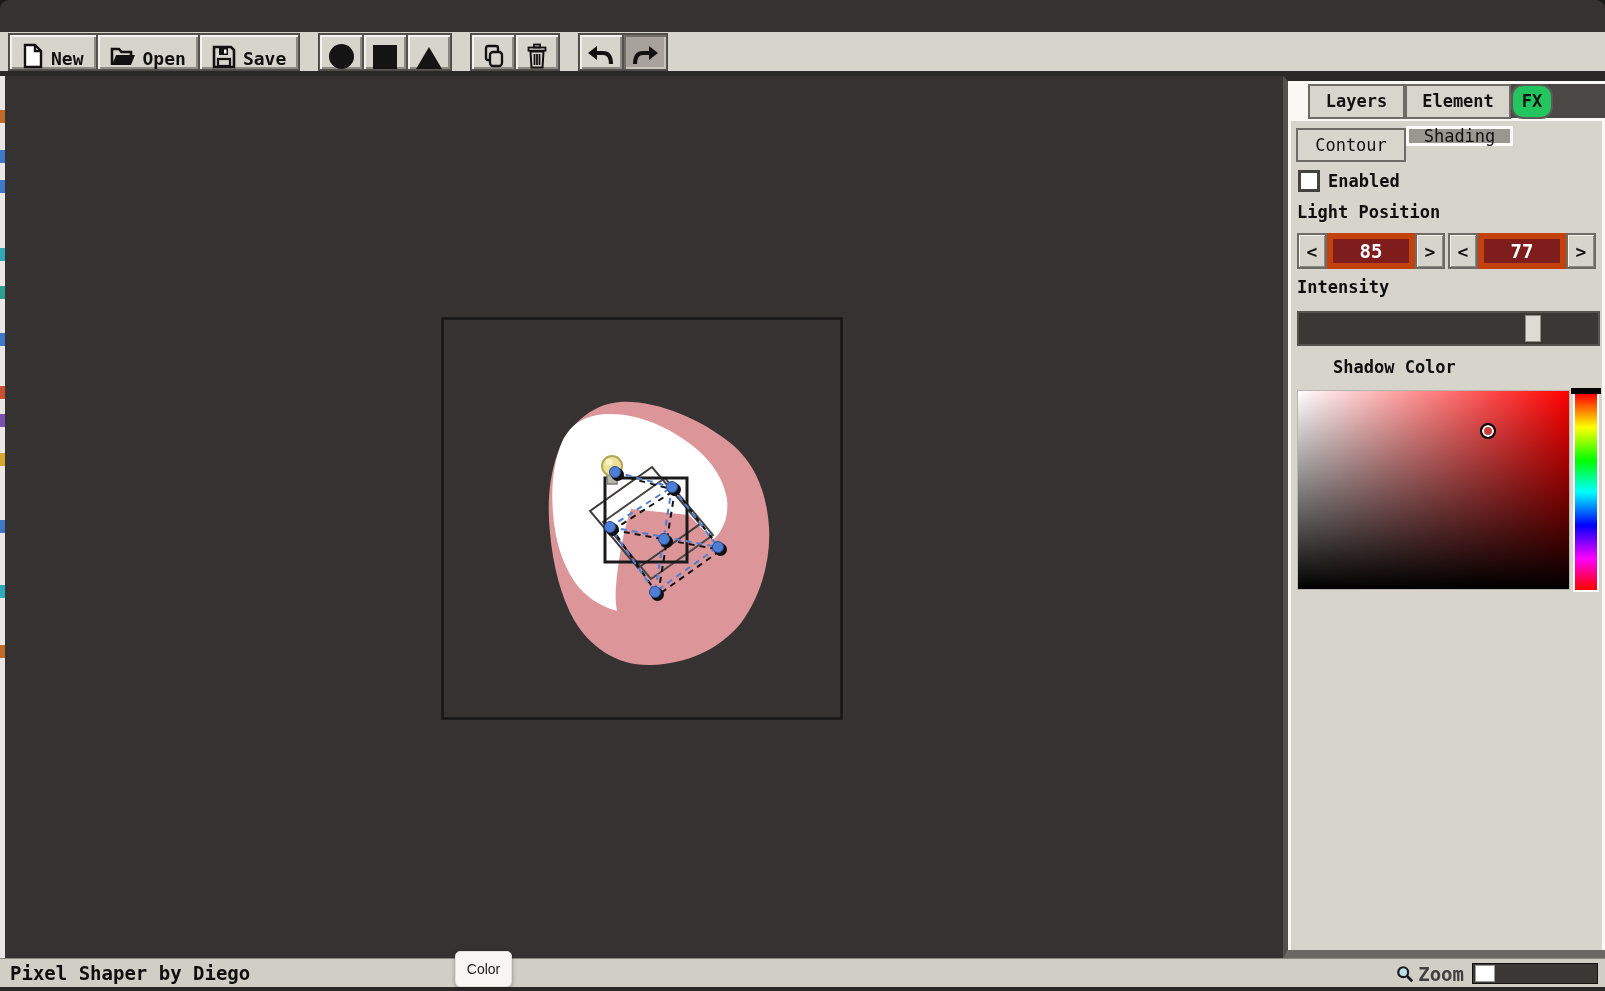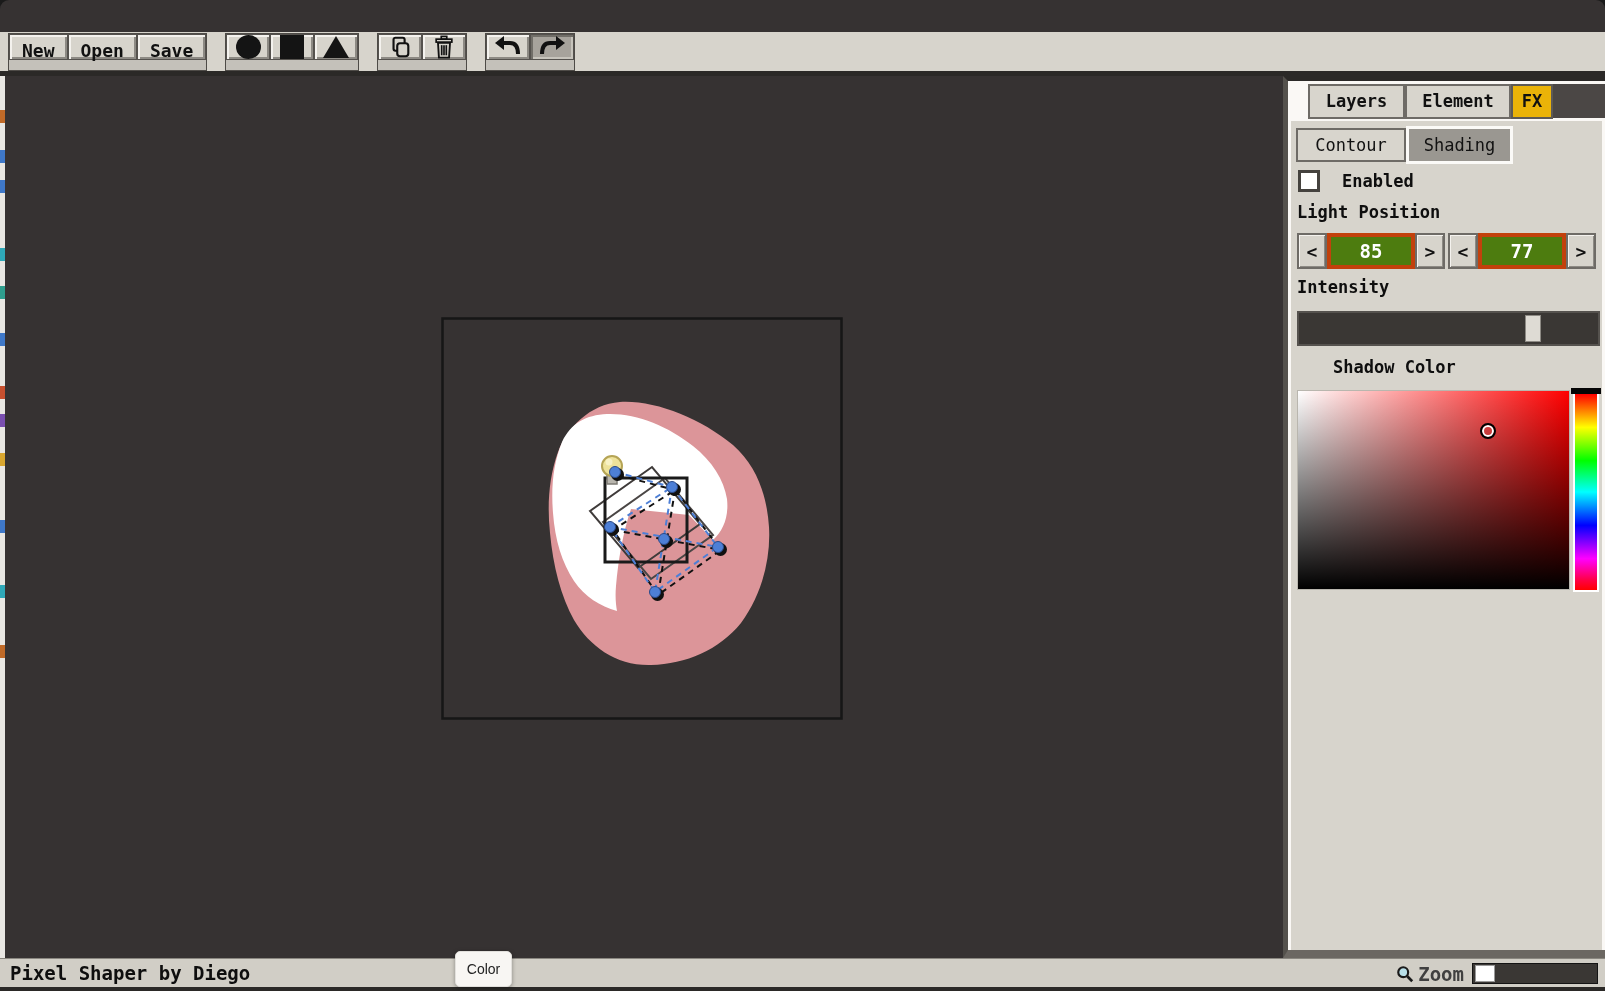--- a/index.html
+++ b/index.html
@@ -22,24 +22,24 @@
   .closebtn { position:absolute; right:22px; top:0; width:46px; height:31px; text-align:center;
     line-height:30px; font-size:17px; color:#222; cursor:default; }
   
   .toolbar {
     position:absolute; left:0; top:32px; width:1605px; height:44px;
     background:#d7d4cc; border-bottom:5px solid #2b2927;
     display:flex; align-items:center; padding-left:8px;
   }
   .tgroup { display:flex; height:38px; border:1px solid #4e4b47; background:#c4c1ba; margin-right:18px; }
   .tbtn {
-    height:26px; background:#d7d4cc; border:1px solid #55524e;
+    height:36px; background:#d7d4cc; border:1px solid #55524e;
     box-shadow: inset 2px 2px 0 #f4f2ee, inset -2px -2px 0 #8d8a84;
-    display:flex; align-items:center; justify-content:center; gap:7px;
-    padding:0 12px; font-weight:bold; font-size:18px; color:#111; cursor:pointer;flex-direction:column;
+    display:flex; align-items:flex-end; justify-content:center; gap:7px;
+    padding:0 12px; font-weight:bold; font-size:18px; color:#111; cursor:pointer;
   }
   .tbtn.icononly { width:44px; padding:0; }
   .tbtn.pressed { background:#a7a39c; box-shadow: inset 2px 2px 0 #716e68, inset -2px -2px 0 #c7c4bc; }
   .shp-circle { width:25px; height:25px; border-radius:50%; background:#141414; }
   .shp-square { width:24px; height:24px; background:#141414; }
   .shp-tri { width:0; height:0; border-left:13px solid transparent; border-right:13px solid transparent; border-bottom:22px solid #141414; }
   .ticon { display:block; }
   
   .workspace { position:absolute; left:0; top:76px; width:1605px; height:882px; }
   .edgestrip { position:absolute; left:0; top:0; width:5px; height:882px; background:#e9e7e3; }
@@ -52,41 +52,41 @@
     background:#faf8f5; border-left:5px solid #54514c; border-top:5px solid #2b2927;
     border-bottom:8px solid #6b6762;
   }
   .panel-content { position:absolute; left:3px; top:40px; right:3px; bottom:0; background:#d7d4cc; }
   .tabrow { position:absolute; left:20px; top:3px; height:34px; right:0; display:flex; background:#4b4745;align-items:center; }
   .tab {
     height:35px; background:#d8d5cd; border:2px solid #6e6b66;
     font-weight:bold; font-size:17px; color:#111;
     display:flex; align-items:center; justify-content:center; cursor:pointer;
   }
-  .tab.sel { background:#eab308; border-color:#5d5a56; }
+  .tab.sel { background:#22c55e; border-color:#5d5a56;border-radius:12px; }
   .tabfill { flex:1; background:#4b4745; }
   .subtabrow { position:absolute; left:8px; top:47px; height:36px; display:flex; }
   .subtab {
     height:34px; padding:0 14px; background:#d8d5cd; border:2px solid #6e6b66;
     font-weight:normal; font-size:17px; color:#111;
     display:flex; align-items:center; justify-content:center; cursor:pointer;
   }
-  .subtab.sel { background:#9a9791; border:3px solid #fbfaf7; height:38px; margin-top:-2px; }
-  .checkrow { position:absolute; left:10px; top:89px; display:flex; align-items:center; gap:22px; }
+  .subtab.sel { background:#9a9791; border:3px solid #fbfaf7; height:20px; margin-top:-2px; }
+  .checkrow { position:absolute; left:10px; top:89px; display:flex; align-items:center; gap:8px; }
   .checkbox { width:22px; height:22px; background:#fff; border:3px solid #45423e; cursor:pointer; }
   .plabel { font-weight:bold; font-size:17px; color:#0e0e0e; }
   .lbl-light { position:absolute; left:9px; top:121px; }
   .spinrow { position:absolute; left:9px; top:152px; height:36px; display:flex; }
   .spinbtn {
     width:30px; height:36px; background:#d7d4cc; border:2px solid #6e6b66;
     box-shadow: inset 1px 1px 0 #f4f2ee, inset -1px -1px 0 #8d8a84;
     font-weight:bold; font-size:18px; color:#111; display:flex; align-items:center; justify-content:center; cursor:pointer;
   }
   .spinval {
-    width:88px; height:36px; background:#4d7c0f; border:4px solid #c2410c;
+    width:88px; height:36px; background:#7f1d1d; border:6px solid #c2410c;
     color:#fff; font-weight:bold; font-size:19px; display:flex; align-items:center; justify-content:center;
   }
   .spingap { width:3px; }
   .lbl-intensity { position:absolute; left:9px; top:196px; }
   .slider {
     position:absolute; left:9px; top:230px; width:303px; height:35px;
     background:#3a3734; border:2px solid #55524e; cursor:pointer;
   }
   .slider .handle { position:absolute; top:2px; left:226px; width:16px; height:27px; background:#dedbd4; border:1px solid #8d8a84; }
   .lbl-shadow { position:absolute; left:9px; top:276px;margin-left:36px; }

